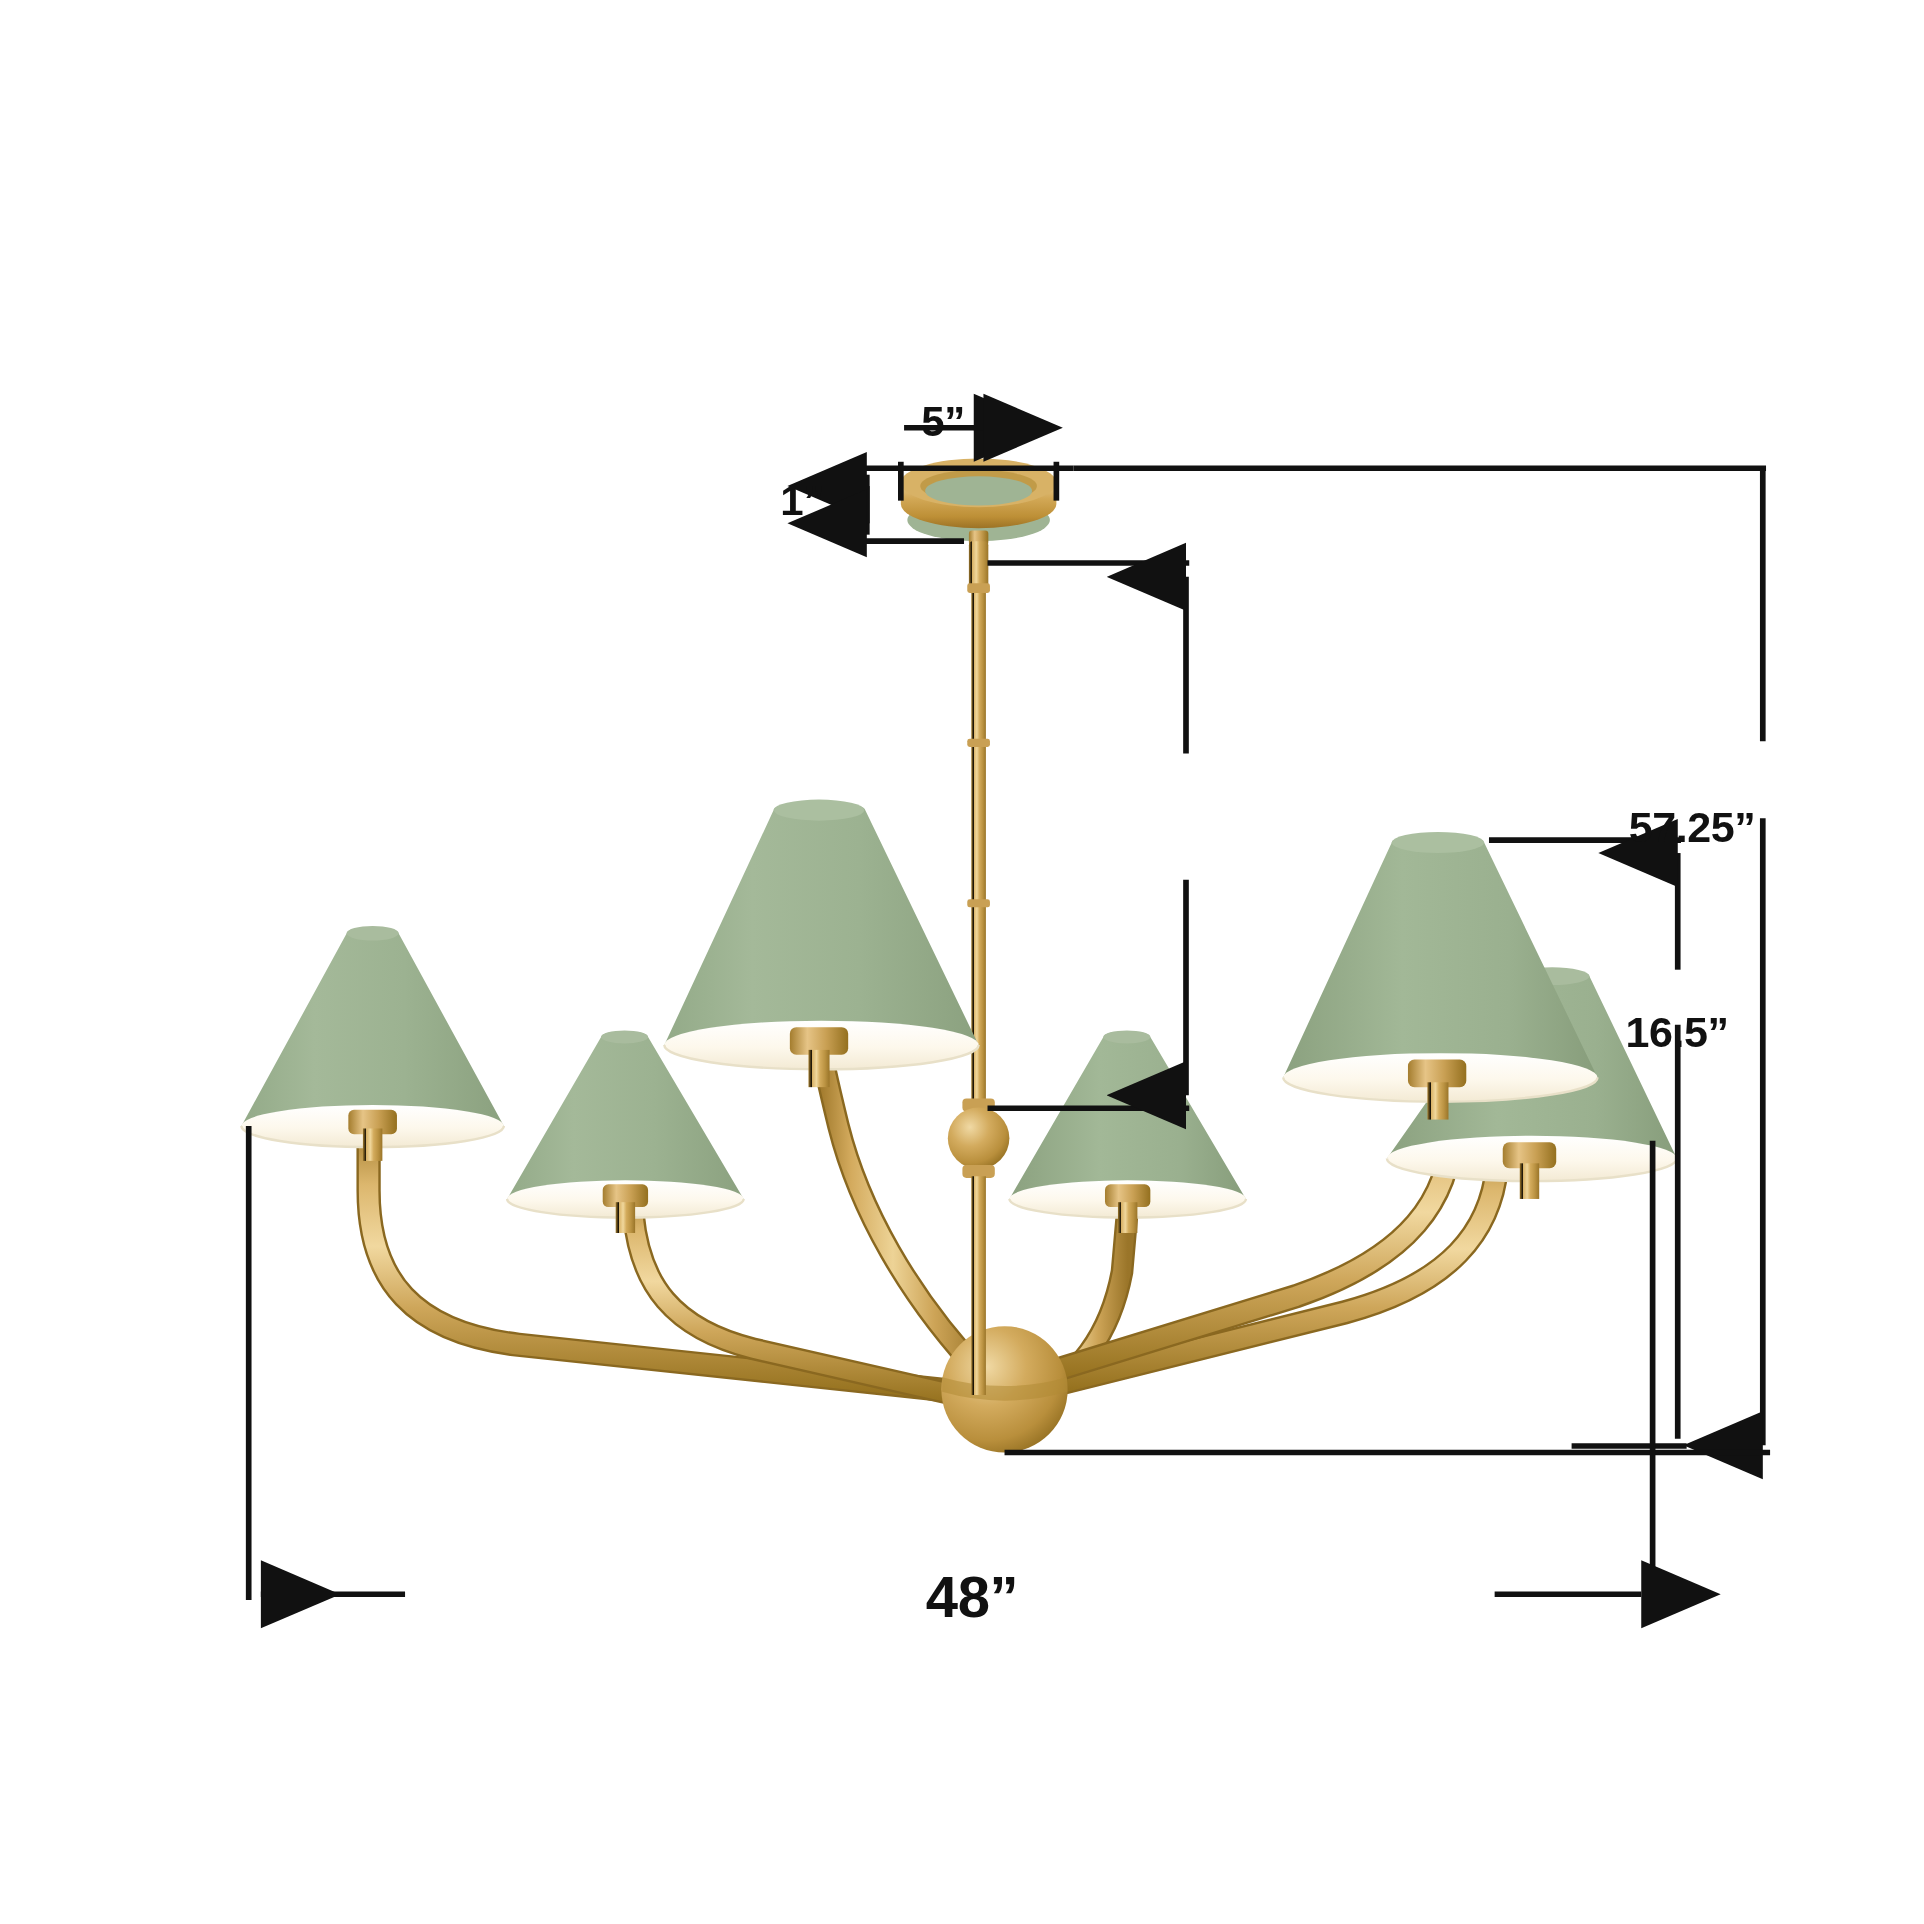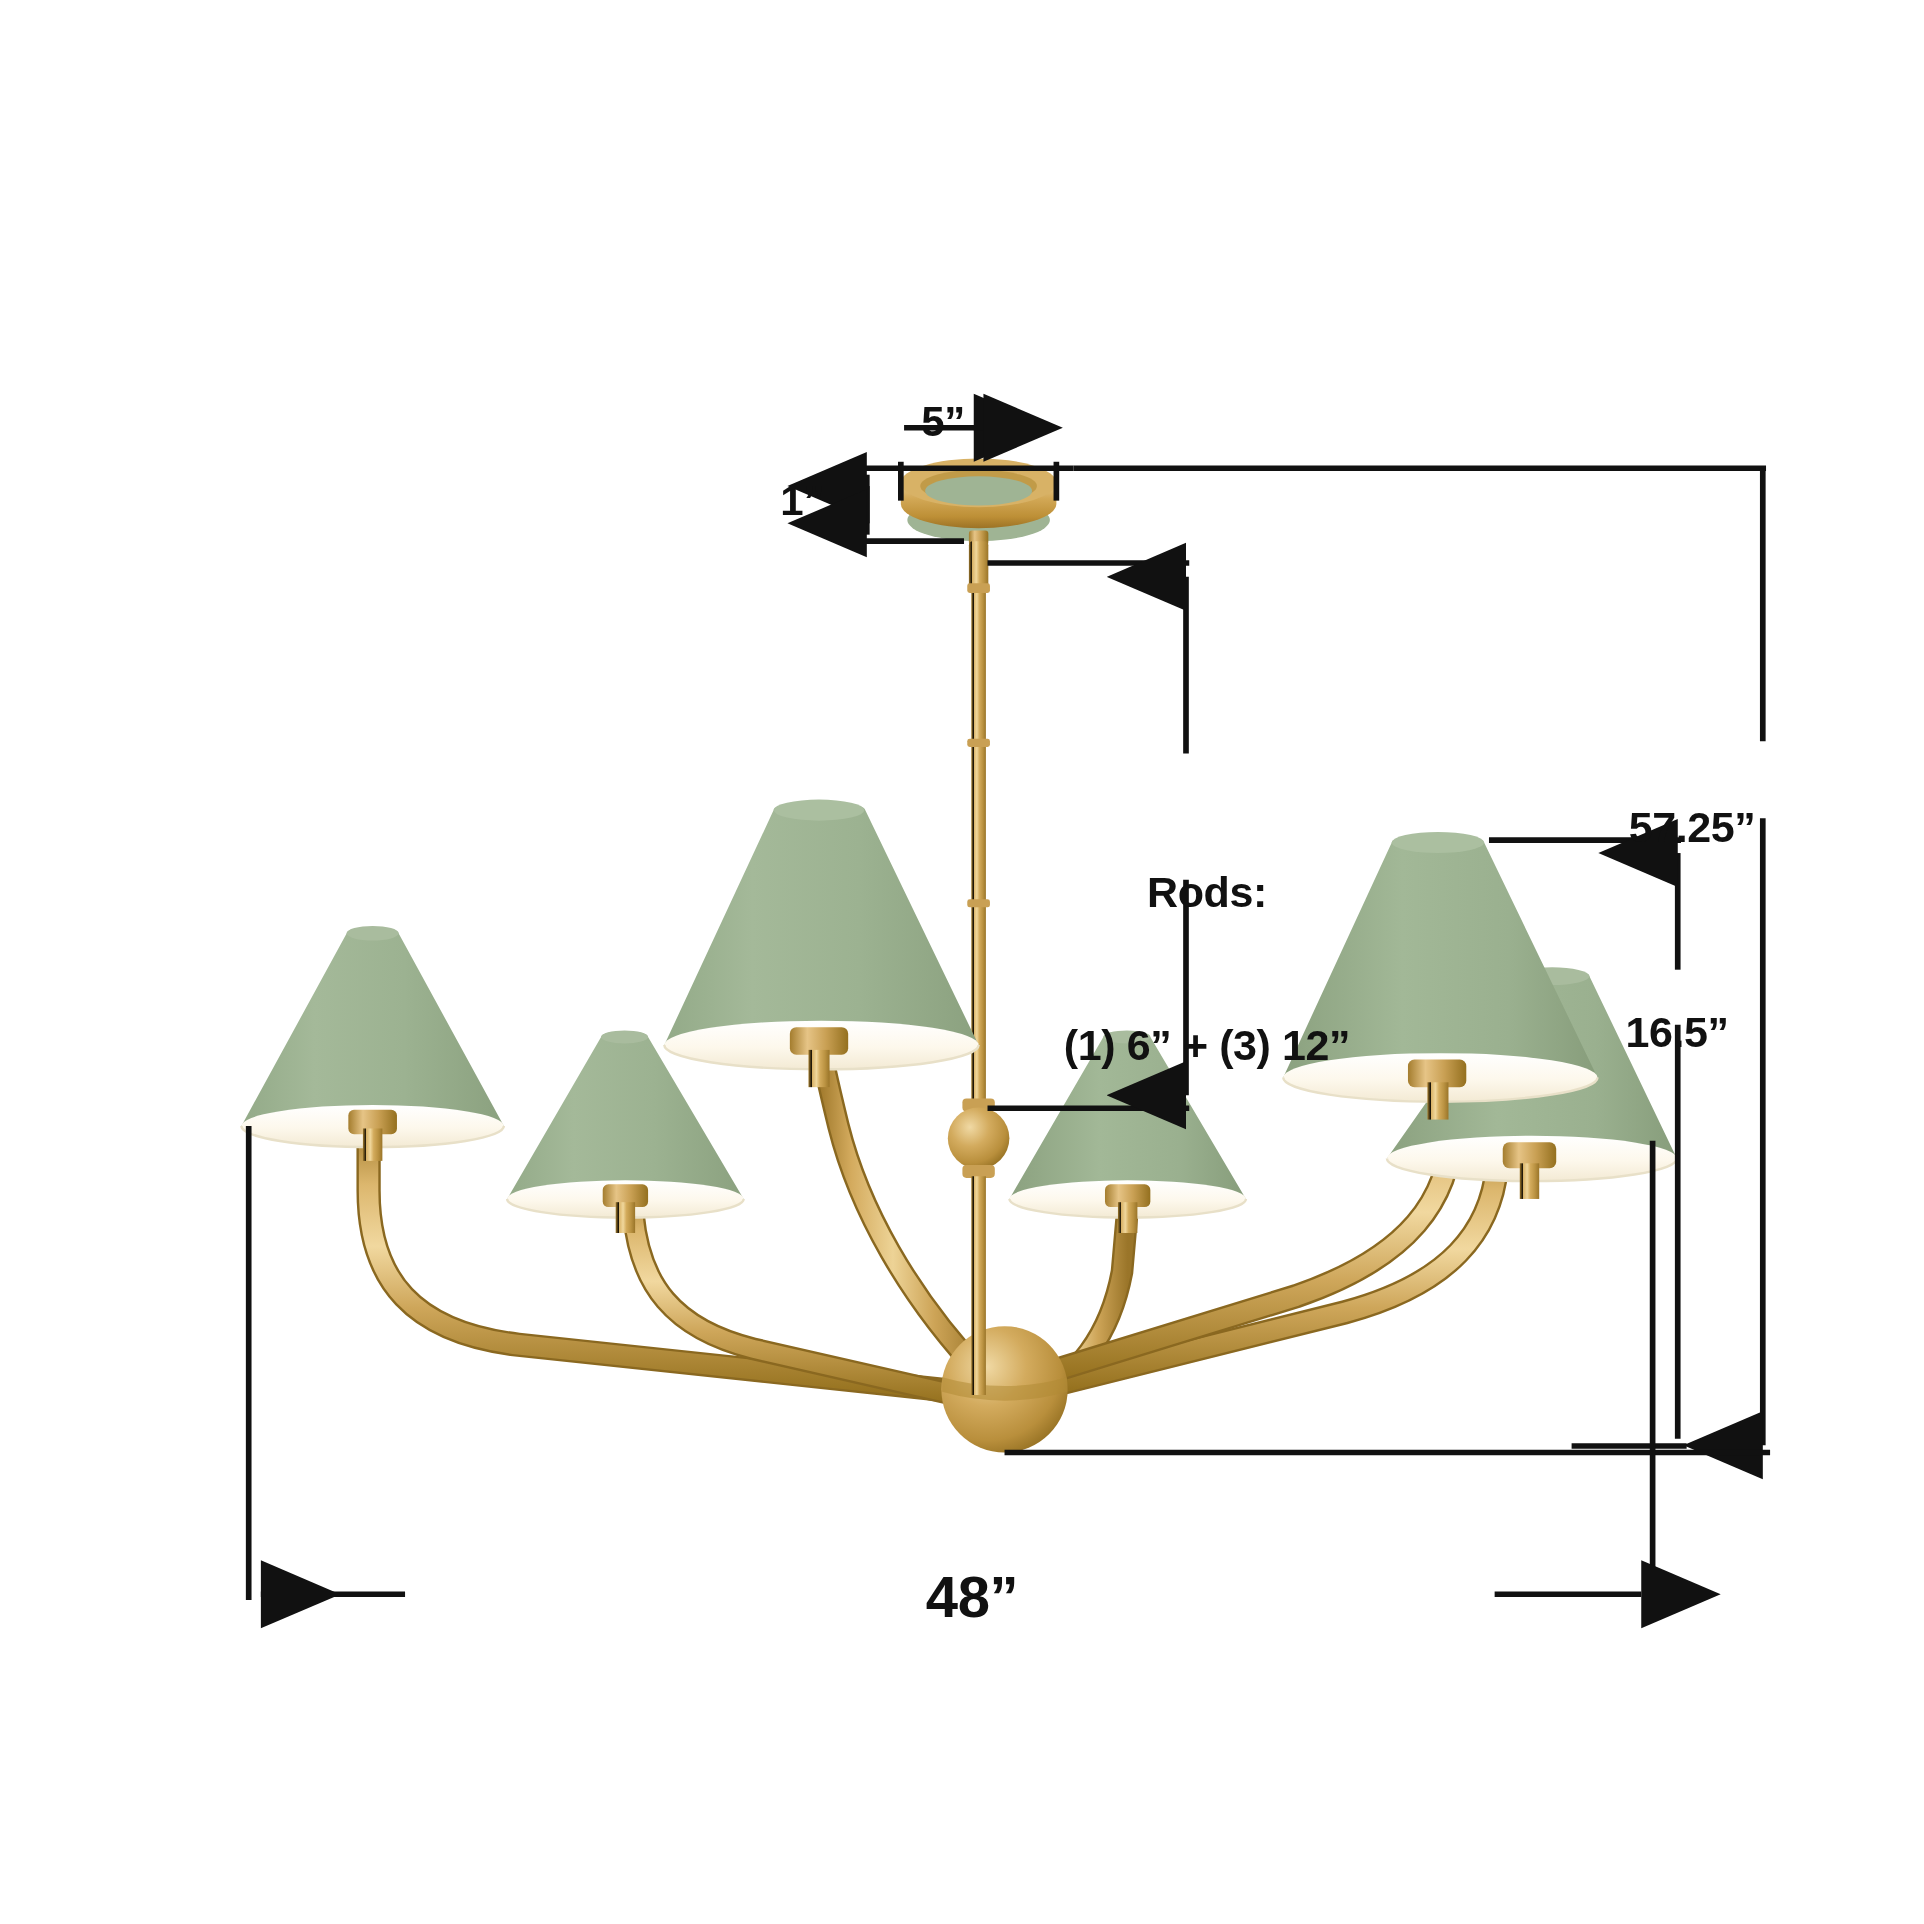--- a/index.html
+++ b/index.html
@@ -295,24 +295,20 @@
       <line x1="2040" y1="1408" x2="2040" y2="1975"></line>
       <line x1="500" y1="1968" x2="322" y2="1968" marker-end="url(#arrL)"></line>
       <line x1="1845" y1="1968" x2="2026" y2="1968" marker-end="url(#arrR)"></line>
     </g>
   </svg>
 
   <div class="dim-label" id="label-5">5”</div>
 
   <div class="dim-label" id="label-1">1”</div>
 
-  <div class="dim-label" id="label-rods">
-    <div>Rods:</div>
-    <div>(1) 6” + (3) 12”</div>
-  </div>
 
   <div class="dim-label" id="label-5725">57.25”</div>
 
   <div class="dim-label" id="label-165">16.5”</div>
 
   <div class="dim-label" id="label-48">48”</div>
 
 </div>
 
 

